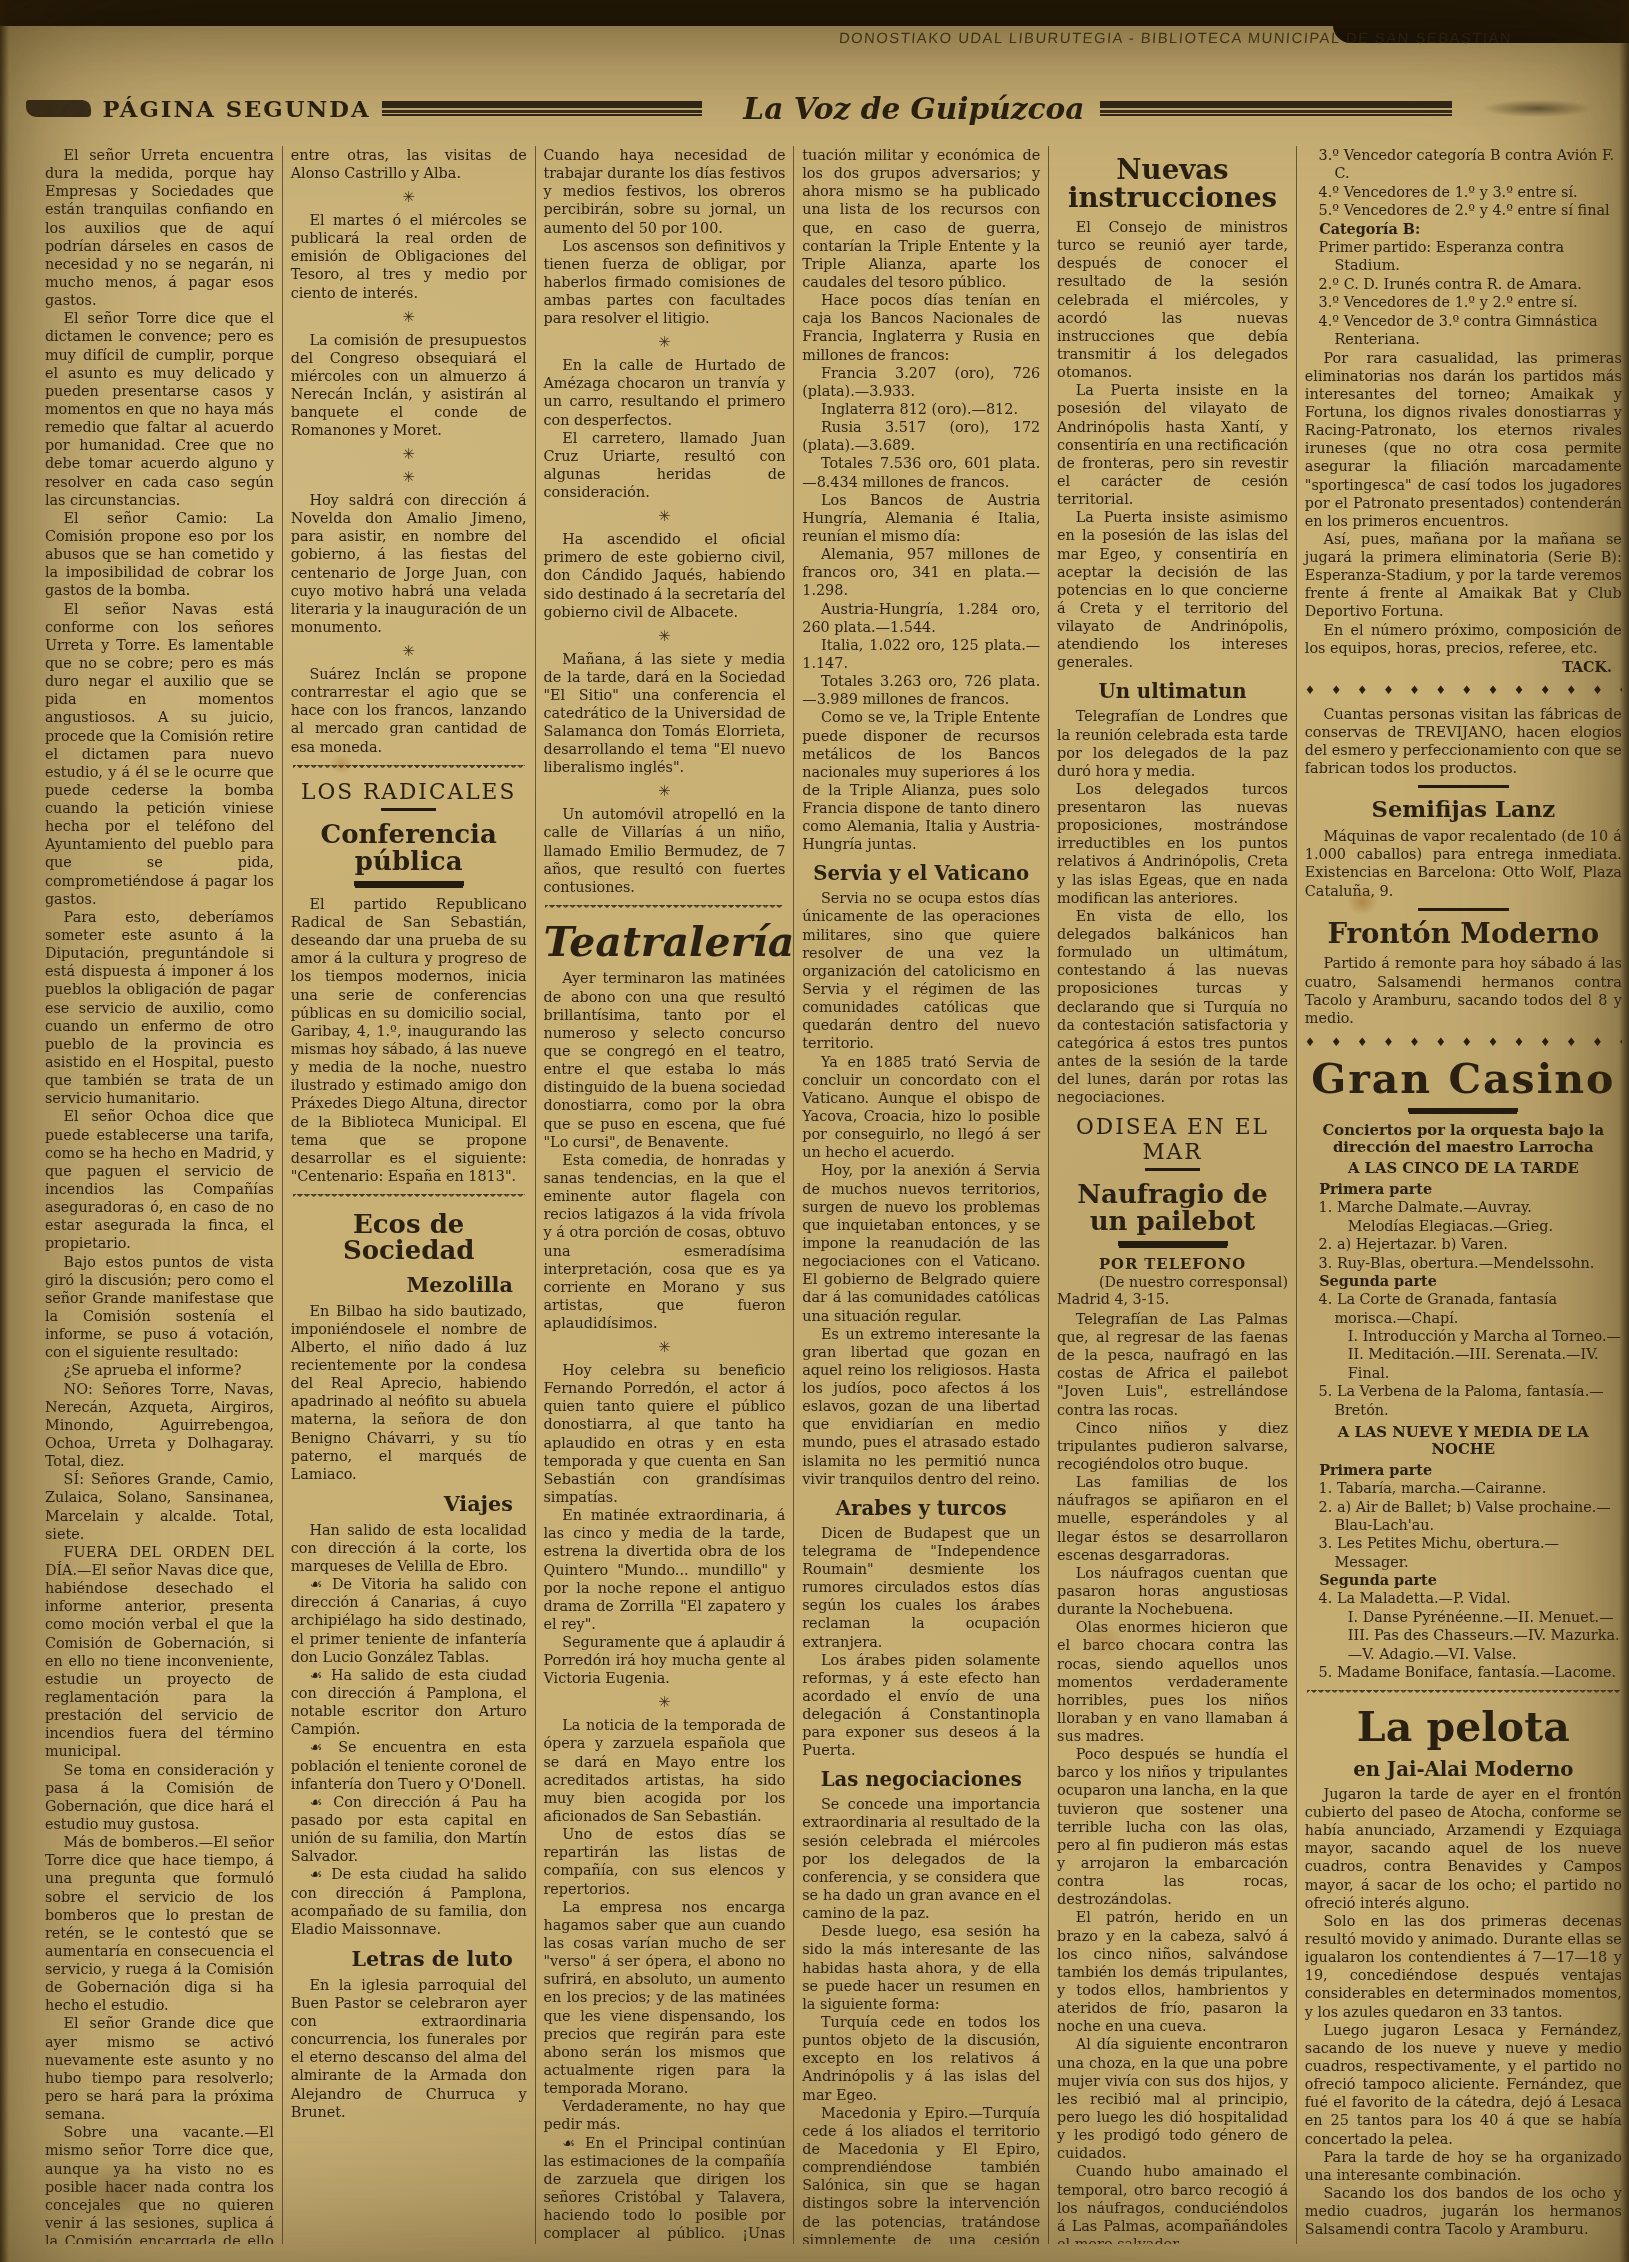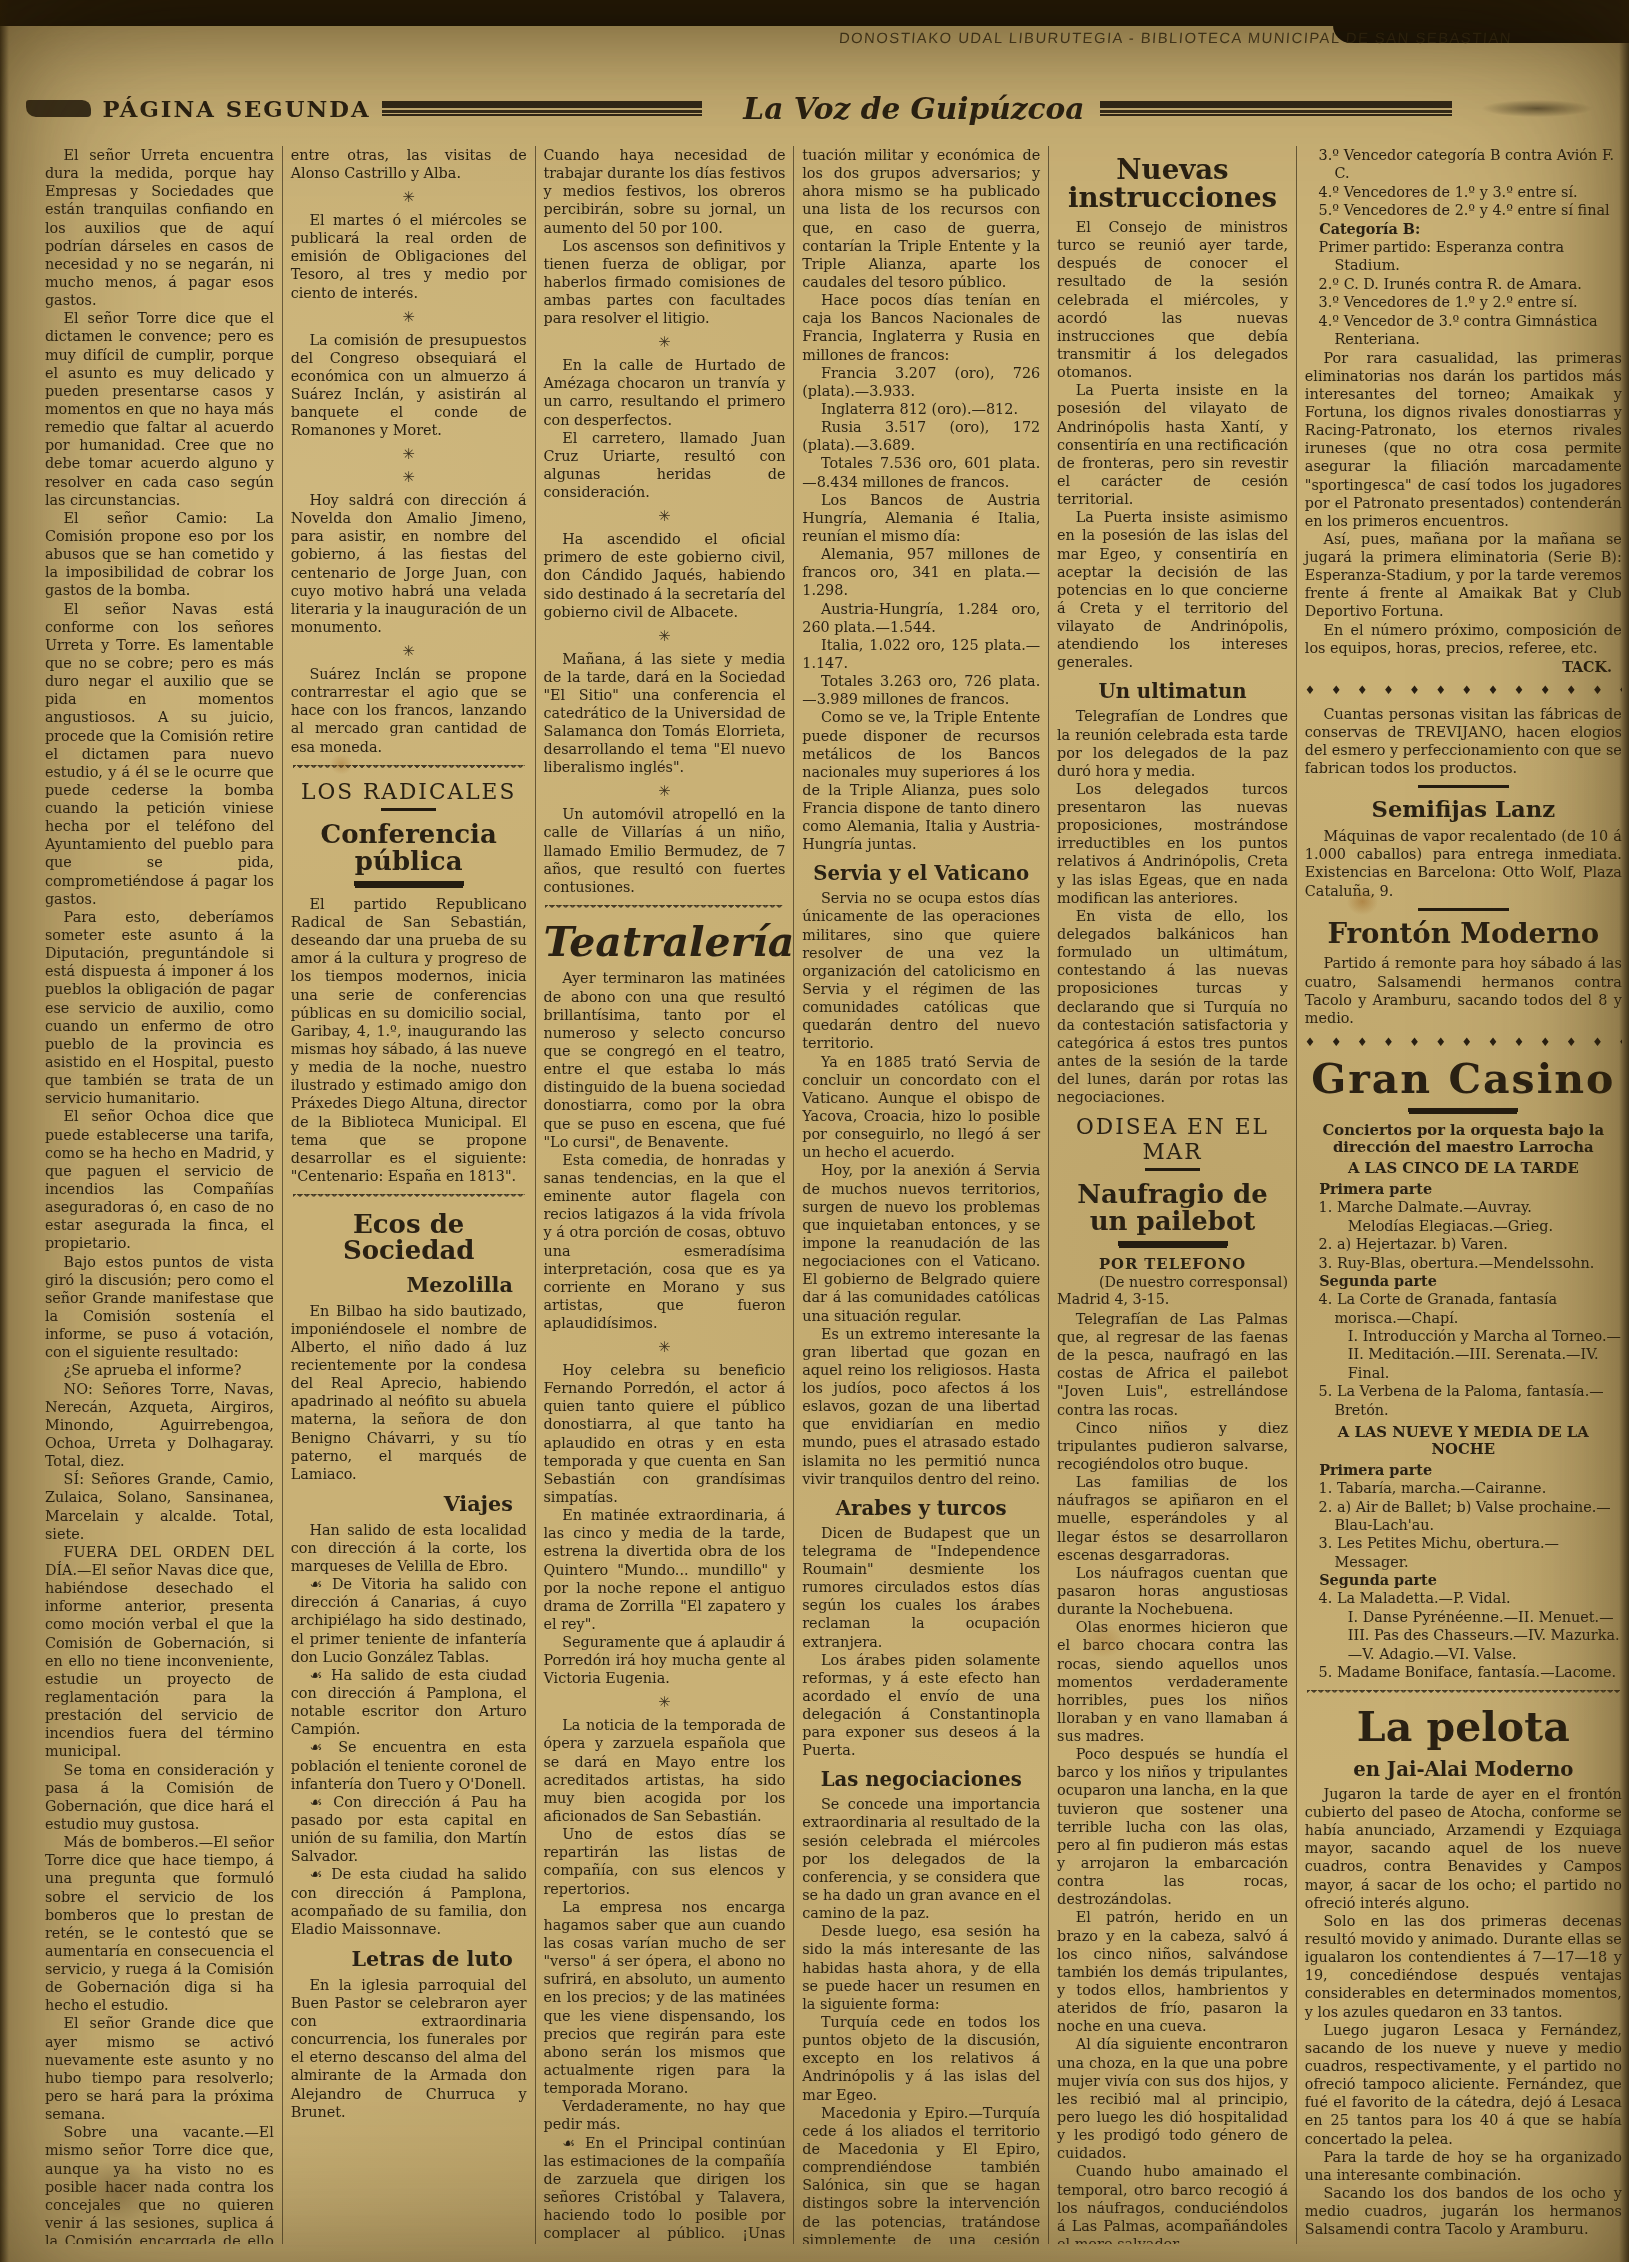--- a/index.html
+++ b/index.html
@@ -99,21 +99,21 @@
         <p class="para">Se toma en consideración y pasa á la Comisión de Gobernación, que dice hará el estudio muy gustosa.</p>
         <p class="para">Más de bomberos.—El señor Torre dice que hace tiempo, á una pregunta que formuló sobre el servicio de los bomberos que lo prestan de retén, se le contestó que se aumentaría en consecuencia el servicio, y ruega á la Comisión de Gobernación diga si ha hecho el estudio.</p>
         <p class="para">El señor Grande dice que ayer mismo se activó nuevamente este asunto y no hubo tiempo para resolverlo; pero se hará para la próxima semana.</p>
         <p class="para">Sobre una vacante.—El mismo señor Torre dice que, aunque ya ha visto no es posible hacer nada contra los concejales que no quieren venir á las sesiones, suplica á la Comisión encargada de ello traiga pronto el asunto de la provisión de la plaza de ayudante del señor ingeniero industrial.</p>
       </div>
       <div class="col">
         <p class="para cont">entre otras, las visitas de Alonso Castrillo y Alba.</p>
         <div class="orn">✳</div>
         <p class="para">El martes ó el miércoles se publicará la real orden de emisión de Obligaciones del Tesoro, al tres y medio por ciento de interés.</p>
         <div class="orn">✳</div>
-        <p class="para">La comisión de presupuestos del Congreso obsequiará el económica con un almuerzo á Suárez Inclán, y asistirán al banquete el conde de Romanones y Moret.</p>
+        <p class="para">La comisión de presupuestos del Congreso obsequiará el miércoles con un almuerzo á Nerecán Inclán, y asistirán al banquete el conde de Romanones y Moret.</p>
         <div class="orn">✳</div>
         <div class="orn">✳</div>
         <p class="para">Hoy saldrá con dirección á Novelda don Amalio Jimeno, para asistir, en nombre del gobierno, á las fiestas del centenario de Jorge Juan, con cuyo motivo habrá una velada literaria y la inauguración de un monumento.</p>
         <div class="orn">✳</div>
         <p class="para">Suárez Inclán se propone contrarrestar el agio que se hace con los francos, lanzando al mercado gran cantidad de esa moneda.</p>
         <div class="wavy"></div>
         <div class="kick">LOS RADICALES</div>
         <div class="head h3s">Conferencia pública<div class="hrule"></div></div>
         <p class="para">El partido Republicano Radical de San Sebastián, deseando dar una prueba de su amor á la cultura y progreso de los tiempos modernos, inicia una serie de conferencias públicas en su domicilio social, Garibay, 4, 1.º, inaugurando las mismas hoy sábado, á las nueve y media de la noche, nuestro ilustrado y estimado amigo don Práxedes Diego Altuna, director de la Biblioteca Municipal. El tema que se propone desarrollar es el siguiente: "Centenario: España en 1813".</p>
         <div class="wavy"></div>

